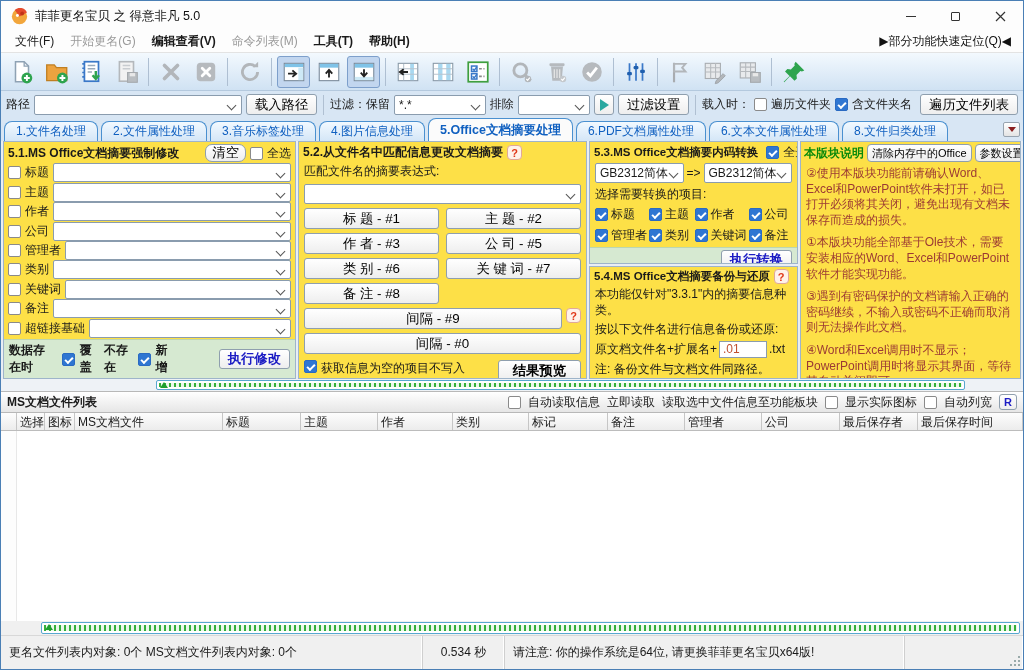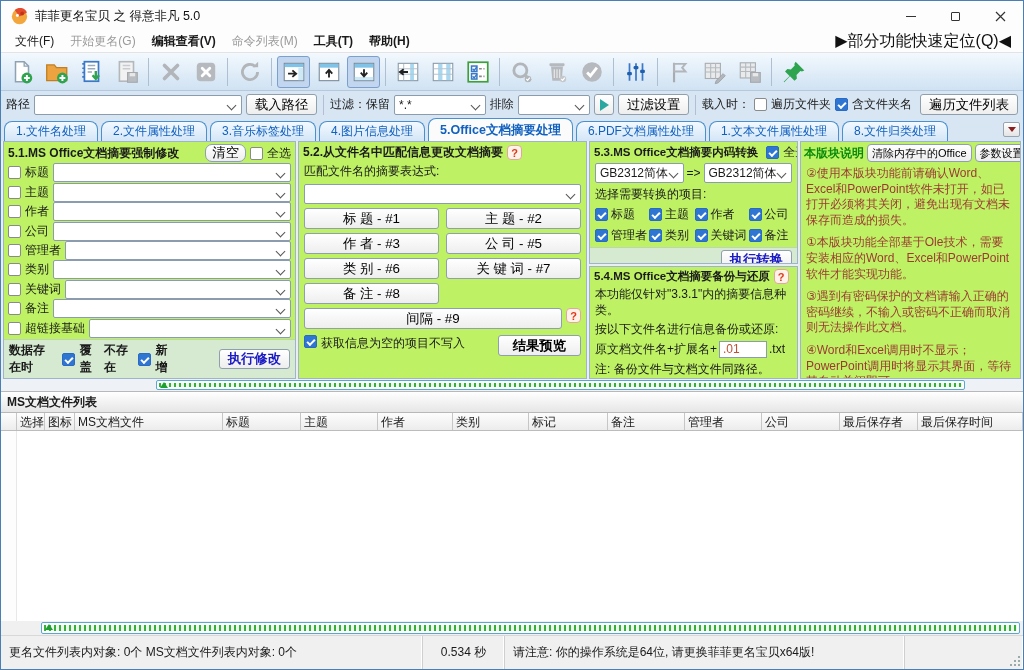--- a/index.html
+++ b/index.html
@@ -14,21 +14,21 @@
   .win-controls { margin-left:auto; display:flex; height:100%; }
   .win-btn { width:45px; height:100%; display:flex; align-items:center; justify-content:center; }
   .glyph-min { width:10px; height:1px; background:#333; }
   .glyph-max { width:9px; height:9px; border:1px solid #333; border-radius:1px; }
 
   
   .menubar { height:22px; background:#fdfdfd; border-bottom:1px solid #e3e3e3; display:flex; align-items:center; padding:0 6px; flex:none; }
   .menu-item { padding:2px 8px; white-space:nowrap; }
   .menu-item.disabled { color:#9a9a9a; }
   .menu-item.bold { font-weight:bold; }
-  .menu-right { margin-left:auto; padding-right:6px; font-size:16px; color:#111; }
+  .menu-right { margin-left:auto; padding-right:6px; font-size:12px; color:#111; }
 
   
   .toolbar { height:38px; background:linear-gradient(#f3f9fe,#d0e2f3); border-bottom:1px solid #b4c9de; display:flex; align-items:center; padding:0 4px; gap:2px; flex:none; }
   .tbtn { width:33px; height:32px; display:flex; align-items:center; justify-content:center; border:1px solid transparent; border-radius:3px; flex:none; }
   .tbtn.pressed { background:#c2d6ef; border-color:#7d9fcb; }
   .tsep { width:1px; height:28px; background:#aebfd2; margin:0 3px; flex:none; }
 
   
   .pathbar { height:27px; background:#d8e6f4; display:flex; align-items:center; gap:4px; padding:0 5px; flex:none; }
   .pathbar .lbl { white-space:nowrap; }
@@ -46,21 +46,21 @@
 
   
   .tabstrip { height:23px; background:#d8e6f4; display:flex; align-items:flex-end; padding:0 3px; flex:none; }
   .tab { height:20px; display:flex; align-items:center; padding:0 11px; border:1px solid #4a90d0; border-bottom:none; border-radius:8px 8px 0 0; background:linear-gradient(#f2f9ff,#d4e6f7); color:#1060c0; margin-right:3px; white-space:nowrap; font-size:12px; }
   .tab.active { height:23px; background:#fbfbfb; font-weight:bold; font-size:12.5px; }
   .tab-dd { width:17px; height:15px; margin-left:auto; margin-bottom:4px; background:linear-gradient(#fff,#e4e4e4); border:1px solid #98a4b0; border-radius:2px; display:flex; align-items:center; justify-content:center; }
   .tab-dd i { width:0; height:0; border-left:4px solid transparent; border-right:4px solid transparent; border-top:5px solid #8b2020; }
 
   
   .panels { height:238px; display:flex; gap:2px; padding:0 2px; background:#e9eef4; flex:none; }
-  .panel { background:#bef264; border:1px solid #9eb4ca; display:flex; flex-direction:column; overflow:hidden; }
+  .panel { background:#fde047; border:1px solid #9eb4ca; display:flex; flex-direction:column; overflow:hidden; }
   .p51 { width:293px; flex:none; }
   .p52 { width:289px; flex:none; }
   .pcol3 { width:209px; flex:none; display:flex; flex-direction:column; gap:2px; }
   .p53 { height:123px; flex:none; }
   .p54 { flex:1; }
   .pinfo { flex:1; }
   .p-head { display:flex; align-items:center; gap:4px; padding:2px 4px 1px; font-weight:bold; white-space:nowrap; }
   .p-title { font-size:12px; }
   .q-icon { width:15px; height:15px; border:1px solid #e0a898; background:#fff2ea; border-radius:4px; color:#e03818; font-weight:bold; font-size:11px; display:flex; align-items:center; justify-content:center; flex:none; }
   .field-rows { flex:1; display:flex; flex-direction:column; justify-content:space-around; padding:0 4px 1px; }
@@ -349,21 +349,21 @@
     <button class="btn">遍历文件列表</button>
   </div>
 
   <div class="tabstrip">
     <div class="tab">1.文件名处理</div>
     <div class="tab">2.文件属性处理</div>
     <div class="tab">3.音乐标签处理</div>
     <div class="tab">4.图片信息处理</div>
     <div class="tab active">5.Office文档摘要处理</div>
     <div class="tab">6.PDF文档属性处理</div>
-    <div class="tab">1.文本文件属性处理</div>
+    <div class="tab">6.文本文件属性处理</div>
     <div class="tab">8.文件归类处理</div>
     <div class="tab-dd">
         <i></i>
       </div>
   </div>
 
   <div class="panels">
 
     <div class="panel p51">
       <div class="p-head">
@@ -448,20 +448,23 @@
           <button class="btn">作  者 - #3</button>
           <button class="btn">公  司 - #5</button>
           <button class="btn">类  别 - #6</button>
           <button class="btn">关 键 词 - #7</button>
           <button class="btn">备  注 - #8</button>
         </div>
         <div class="wide-row">
           <button class="btn">间隔 - #9</button>
           <span class="q-icon">?</span>
         </div>
+        <div class="wide-row">
+          <button class="btn">间隔 - #0</button>
+        </div>
         <div class="wide-row" style="margin-top:2px">
           <span class="cb checked"></span>
           <span>获取信息为空的项目不写入</span>
           <span style="flex:1"></span>
           <button class="btn" style="font-weight:bold; flex:none; padding:0 14px">结果预览</button>
         </div>
       </div>
 
     </div>
 
@@ -560,20 +563,31 @@
   </div>
 
   <div class="hscroll-zone">
     <div class="hbar" style="left:155px; right:58px">
       <div class="hthumb"></div>
     </div>
   </div>
 
   <div class="listbar">
     <span class="t">MS文档文件列表</span>
+    <div class="right">
+      <span class="cb"></span>
+      <span>自动读取信息</span>
+      <span>立即读取</span>
+      <span>读取选中文件信息至功能板块</span>
+      <span class="cb"></span>
+      <span>显示实际图标</span>
+      <span class="cb"></span>
+      <span>自动列宽</span>
+      <span class="rbtn">R</span>
+    </div>
   </div>
 
   <div class="thead">
     <div class="th" style="width:16px"></div>
     <div class="th" style="width:28px">选择</div>
     <div class="th" style="width:30px">图标</div>
     <div class="th" style="width:148px">MS文档文件</div>
     <div class="th" style="width:78px">标题</div>
     <div class="th" style="width:77px">主题</div>
     <div class="th" style="width:75px">作者</div>

